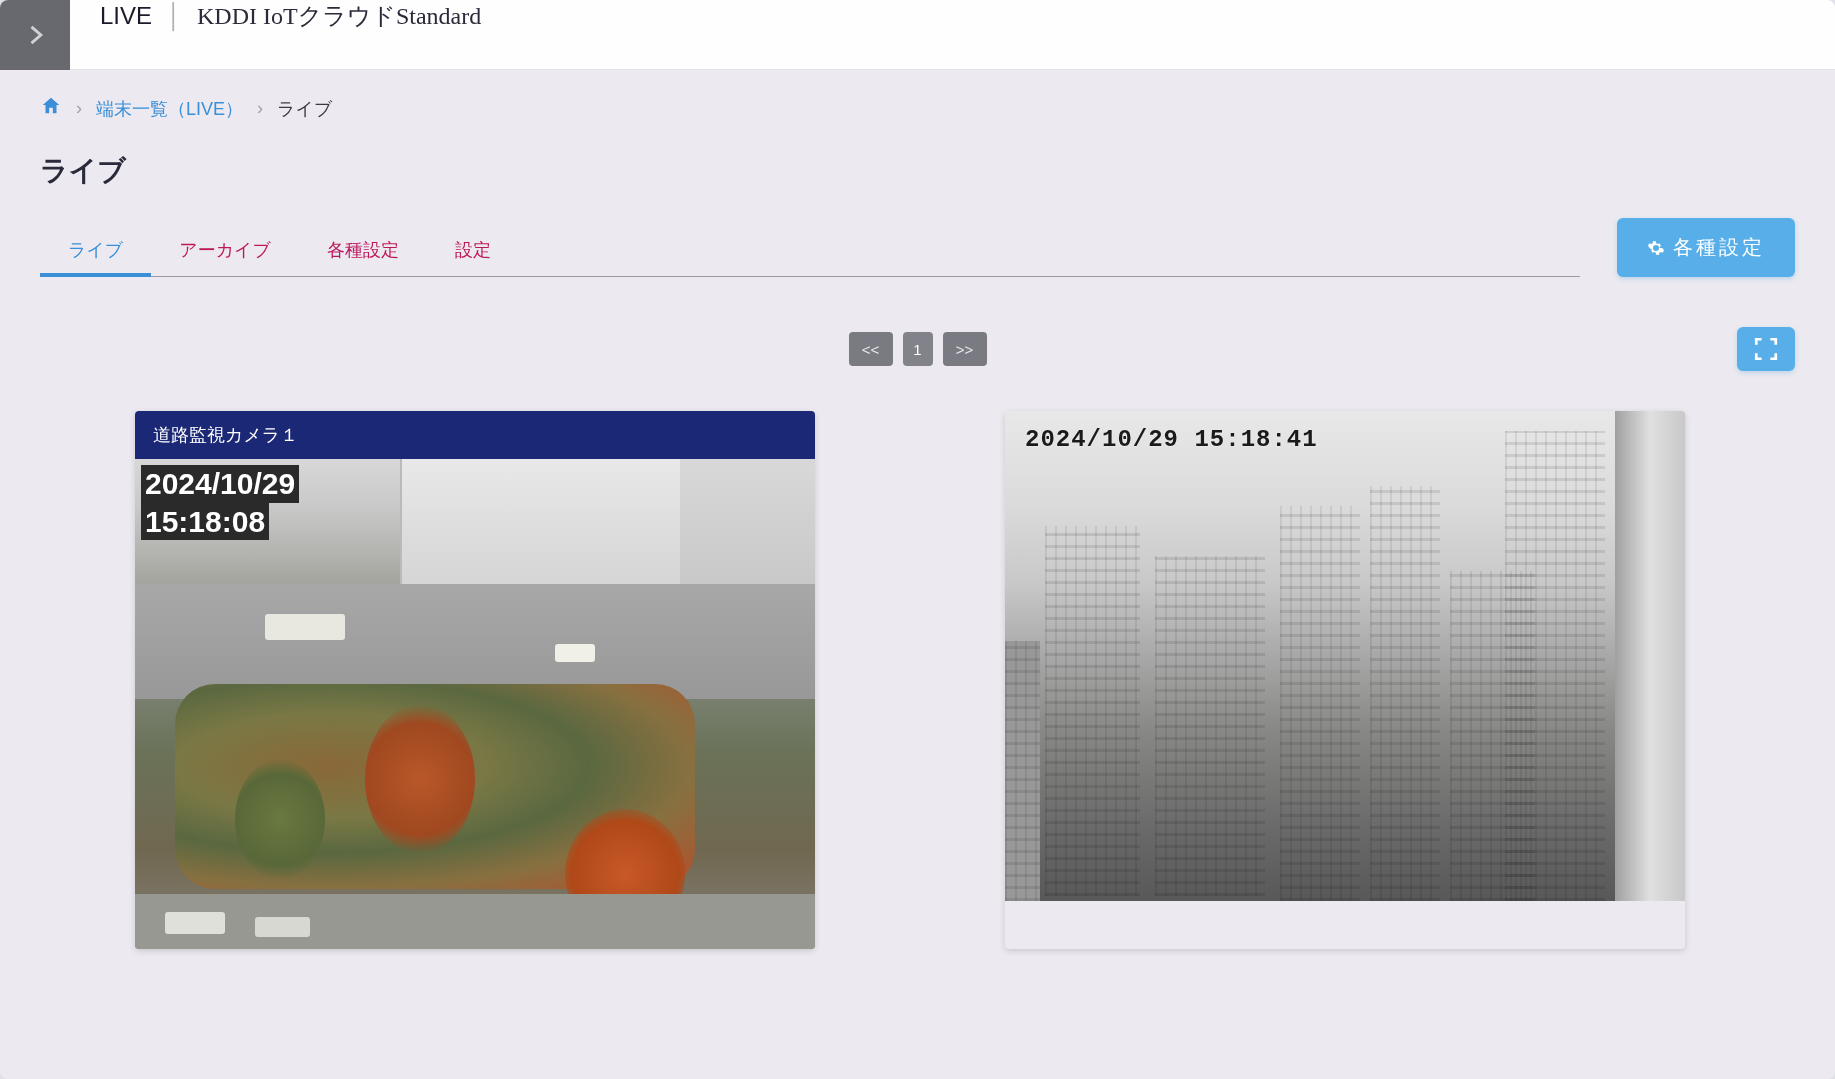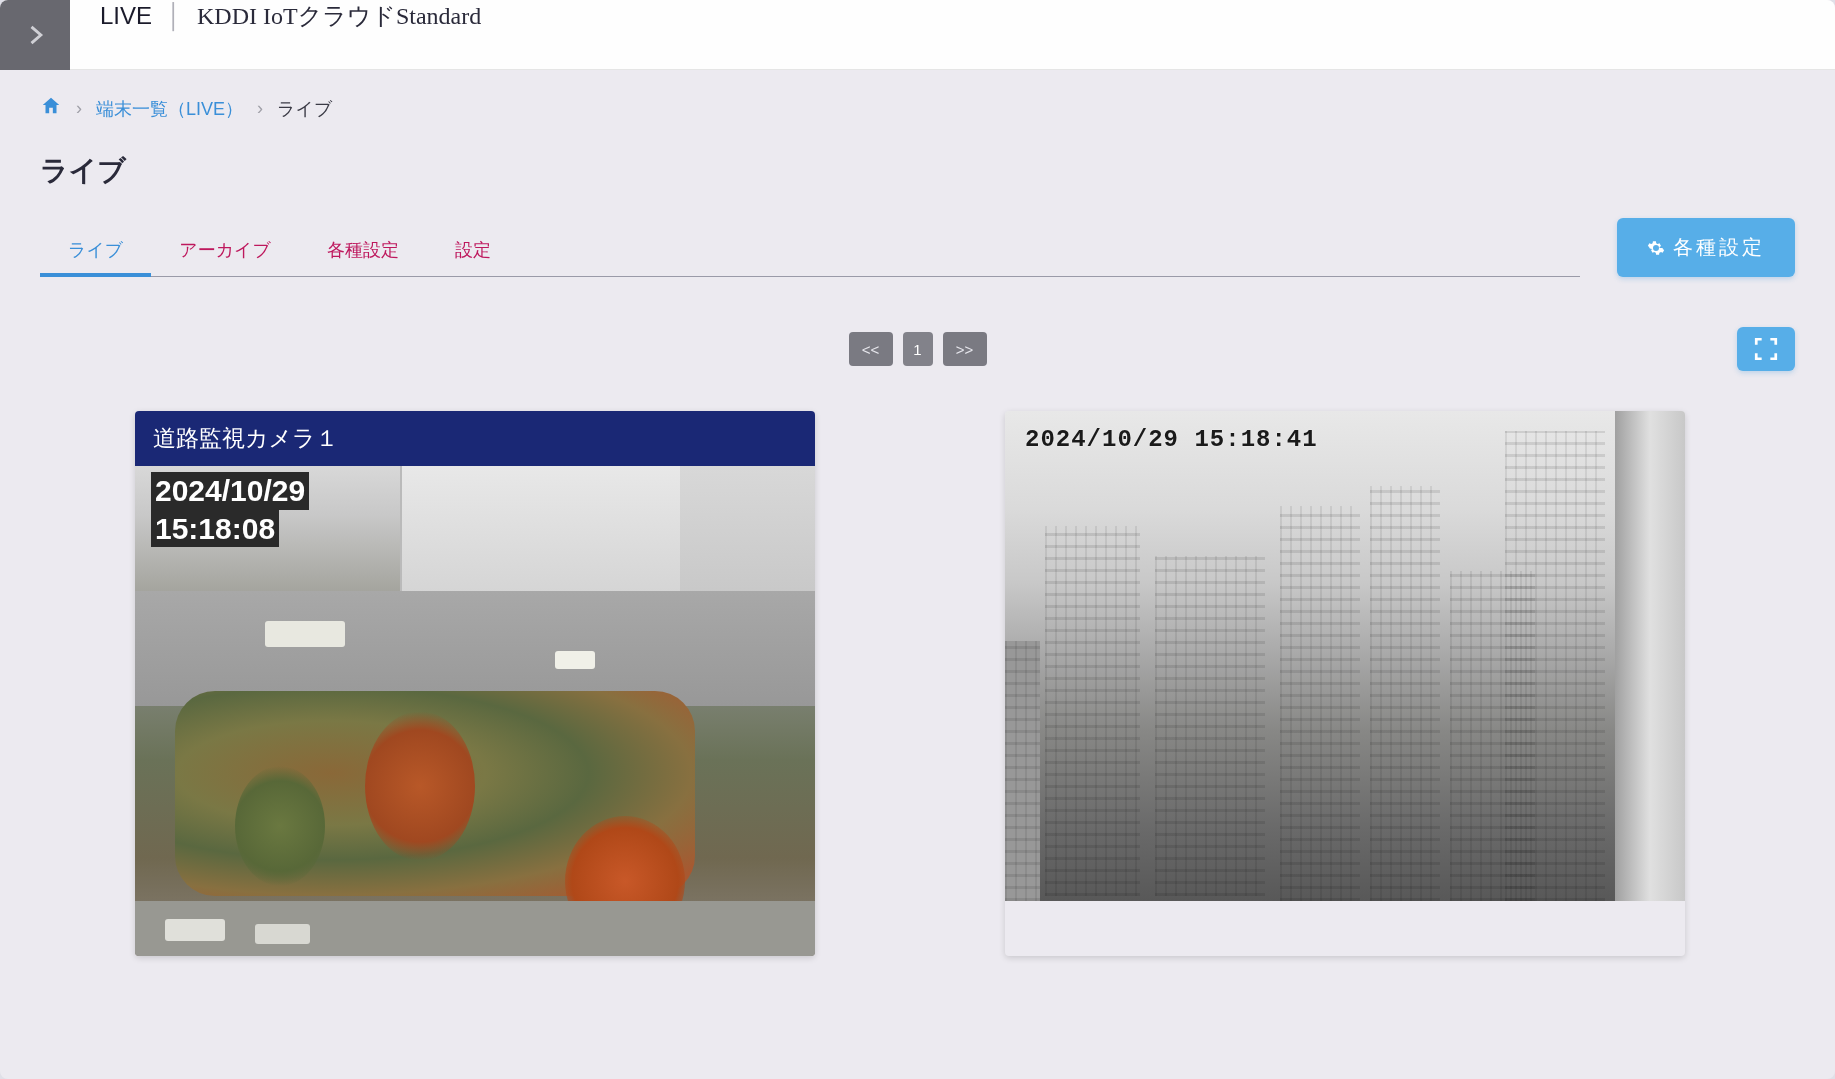--- a/index.html
+++ b/index.html
@@ -197,21 +197,21 @@
     .camera-card {
       width: 680px;
       border-radius: 4px;
       overflow: hidden;
       box-shadow: 0 2px 6px rgba(0,0,0,0.15);
     }
     .camera-header {
       background: #1a2875;
       color: #fff;
       padding: 12px 18px;
-      font-size: 23px;
+      font-size: 18px;
     }
     .camera-feed {
       width: 680px;
       height: 490px;
       position: relative;
       overflow: hidden;
     }
     
     .cam1-bg {
       position: absolute; inset: 0;
@@ -290,21 +290,21 @@
     }
     .cam1-car3 {
       position: absolute;
       bottom: 12px; left: 120px;
       width: 55px; height: 20px;
       background: #d8d8d2;
       border-radius: 3px;
     }
     .osd1 {
       position: absolute;
-      top: 6px; left: 16px;
+      top: 6px; left: 6px;
       font-family: "Arial Black", sans-serif;
       font-size: 30px;
       font-weight: 900;
       color: #fff;
       line-height: 1.25;
     }
     .osd1 span {
       background: #2a2a2a;
       padding: 0 4px;
       display: inline-block;

